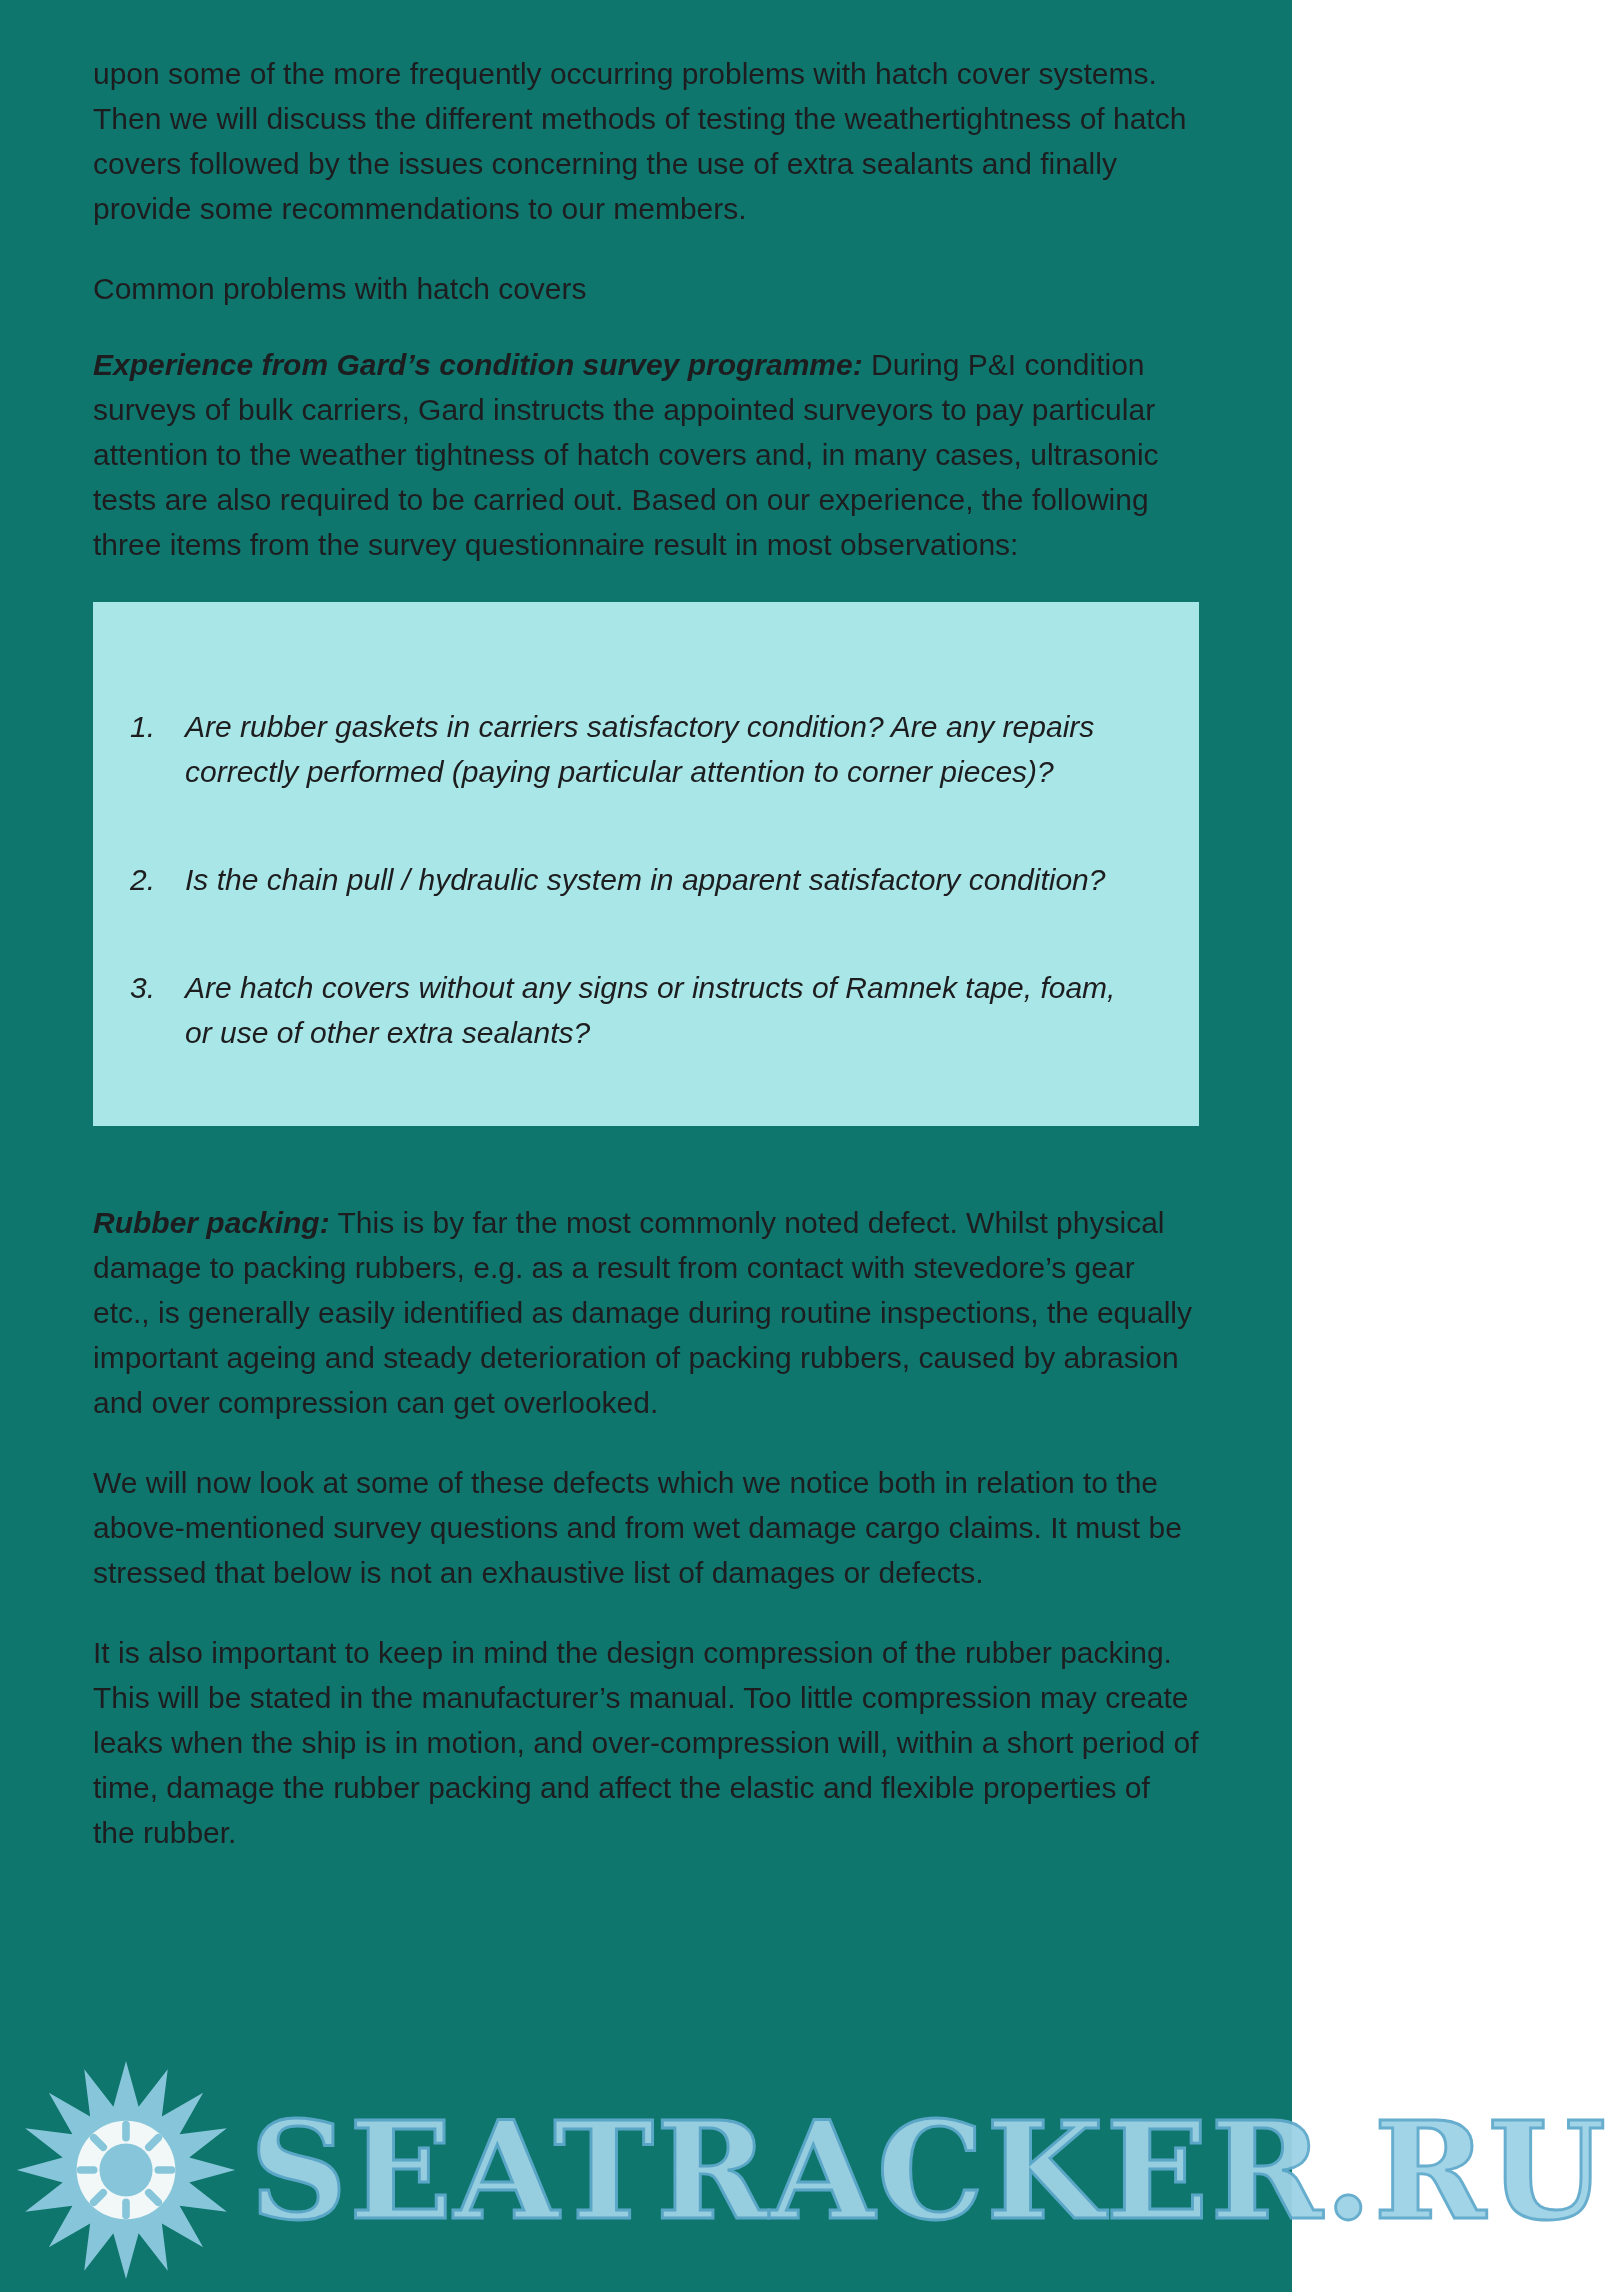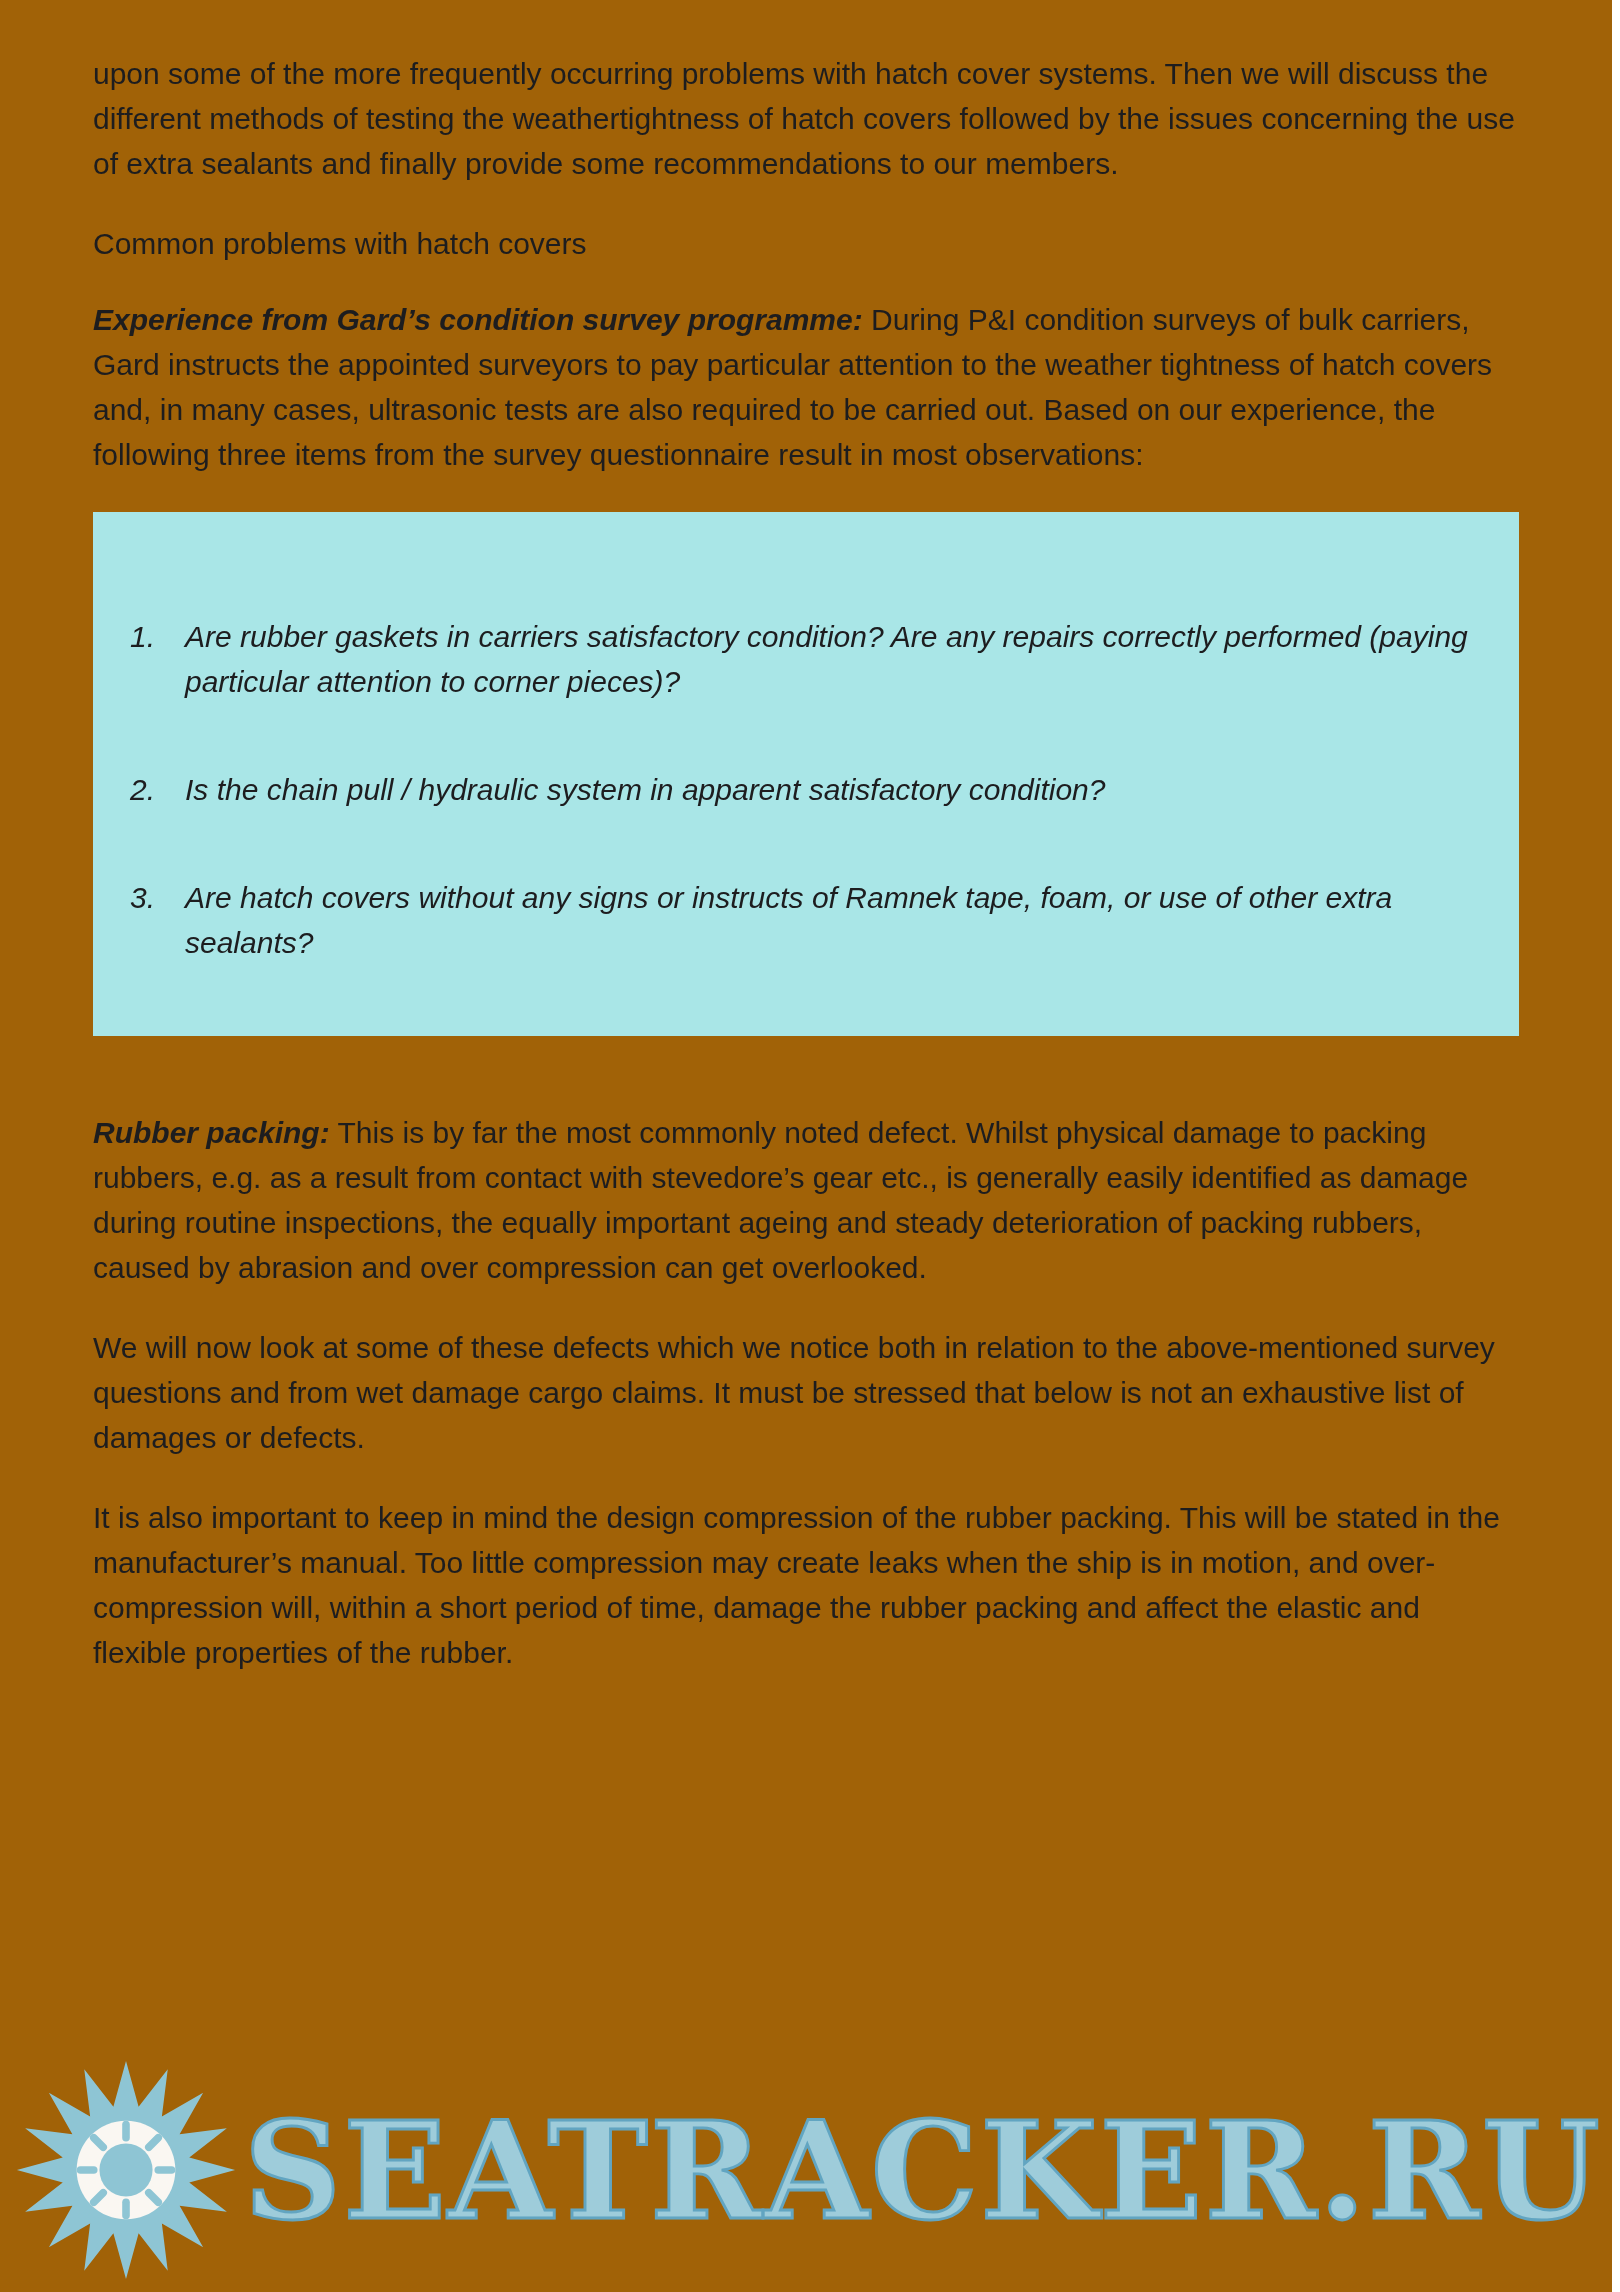--- a/index.html
+++ b/index.html
@@ -7,23 +7,23 @@
   html, body {
     width: 1620px;
     height: 2293px;
     background: #ffffff;
     font-family: "Liberation Sans", sans-serif;
     overflow: hidden;
   }
 
   .page {
     position: relative;
-    width: 1612px;
+    width: 1292px;
     height: 2293px;
-    background: #a16207;
+    background: #0f766e;
   }
 
   .content {
     padding: 51px 93px 0 93px;
     font-size: 30px;
     line-height: 1.5;
     color: #1d1d1f;
     text-align: left;
   }
 
@@ -65,21 +65,21 @@
   }
 
   .hl-text { flex: 1; }
 
   .watermark {
     position: absolute;
     left: 14.7px;
     bottom: 11.8px;
     display: flex;
     align-items: center;
-    gap: 7px;
+    gap: 13px;
     opacity: 0.95;
     pointer-events: none;
   }
 
   .wm-text {
     font-family: "DejaVu Serif", serif;
     font-weight: bold;
     font-size: 135px;
     line-height: 1;
     color: #9ed2e6;

